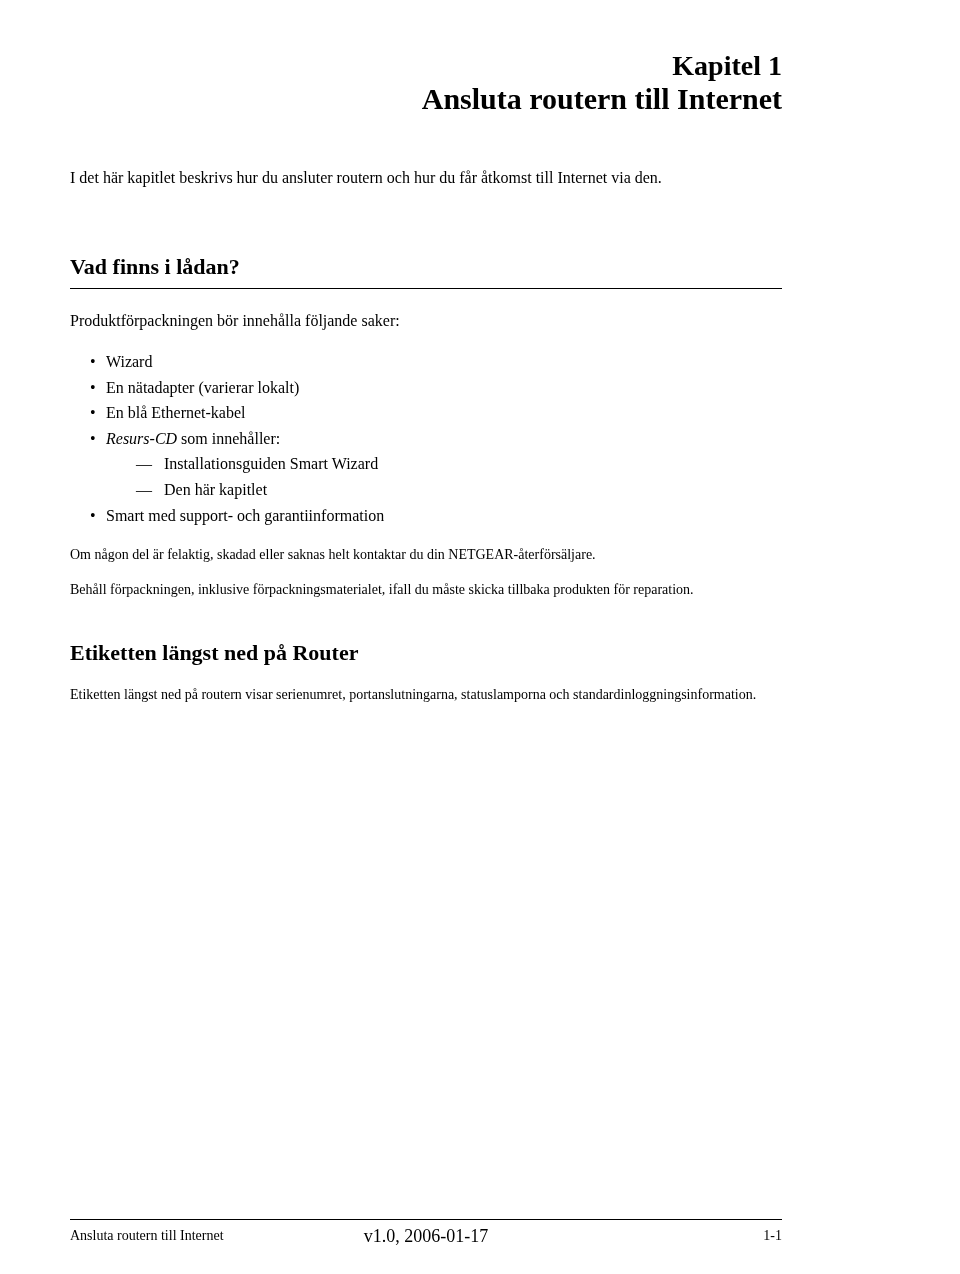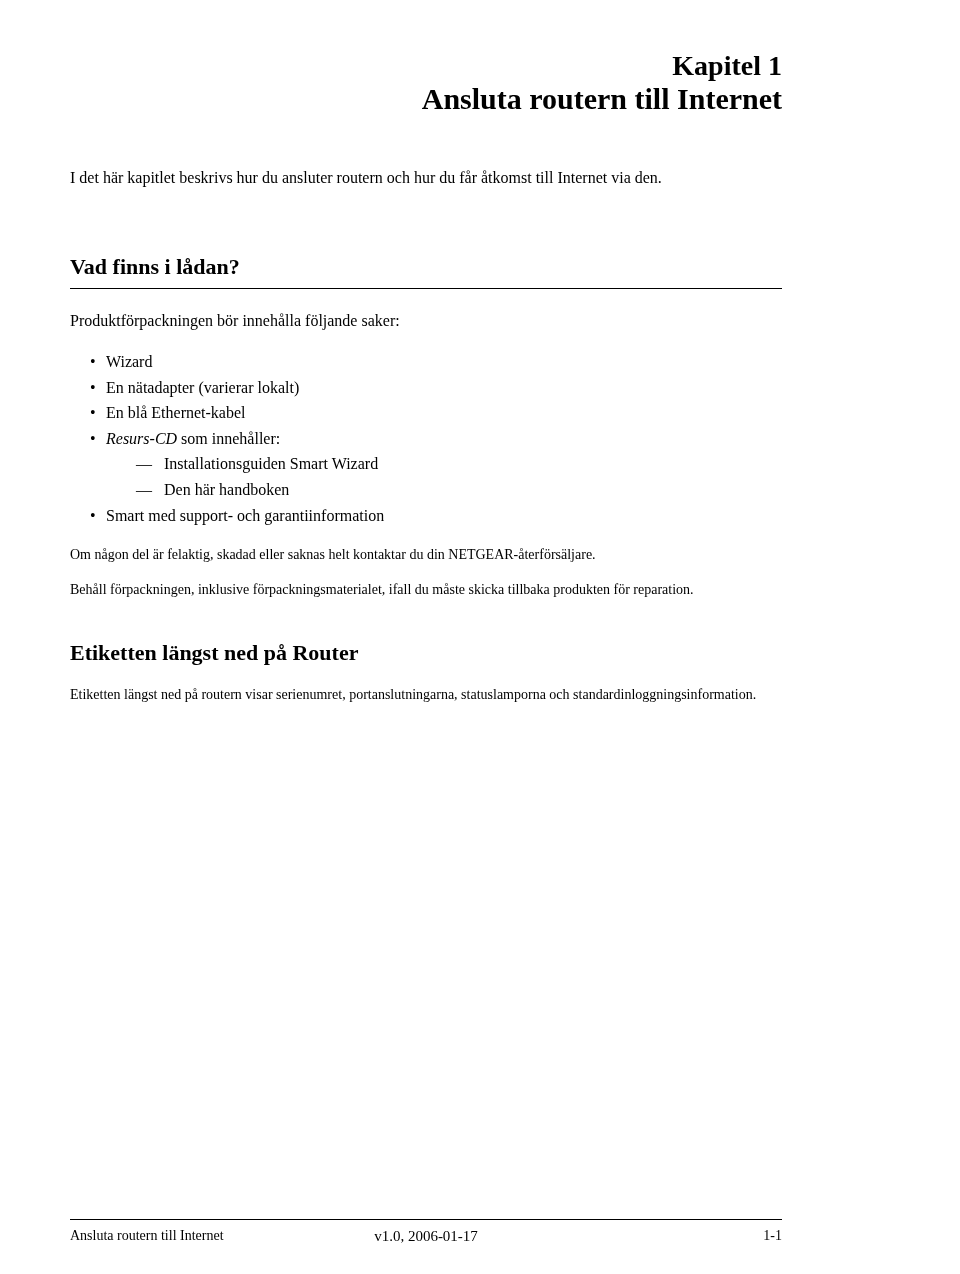--- a/index.html
+++ b/index.html
@@ -128,21 +128,21 @@
       display: flex;
       justify-content: space-between;
       align-items: center;
     }
 
     .footer-left {
       font-size: 14px;
     }
 
     .footer-center {
-      font-size: 15px;
+      font-size: 18px;
       position: absolute;
       left: 50%;
       transform: translateX(-50%);
     }
 
     .footer-right {
       font-size: 14px;
     }
 
     em {
@@ -176,21 +176,21 @@
     <li>
       <span>En blå Ethernet-kabel</span>
     </li>
     <li>
       <span><em>Resurs-CD</em> som innehåller:</span>
       <ul class="sub-list">
         <li>
           <span>Installationsguiden Smart Wizard</span>
         </li>
         <li>
-          <span>Den här handboken</span>
+          <span>Den här kapitlet</span>
         </li>
       </ul>
     </li>
     <li>
       <span>Smart med support- och garantiinformation</span>
     </li>
   </ul>
 
   <p class="body-text">Om någon del är felaktig, skadad eller saknas helt kontaktar du din NETGEAR-återförsäljare.</p>
   <p class="body-text">Behåll förpackningen, inklusive förpackningsmaterialet, ifall du måste skicka tillbaka produkten för reparation.</p>

